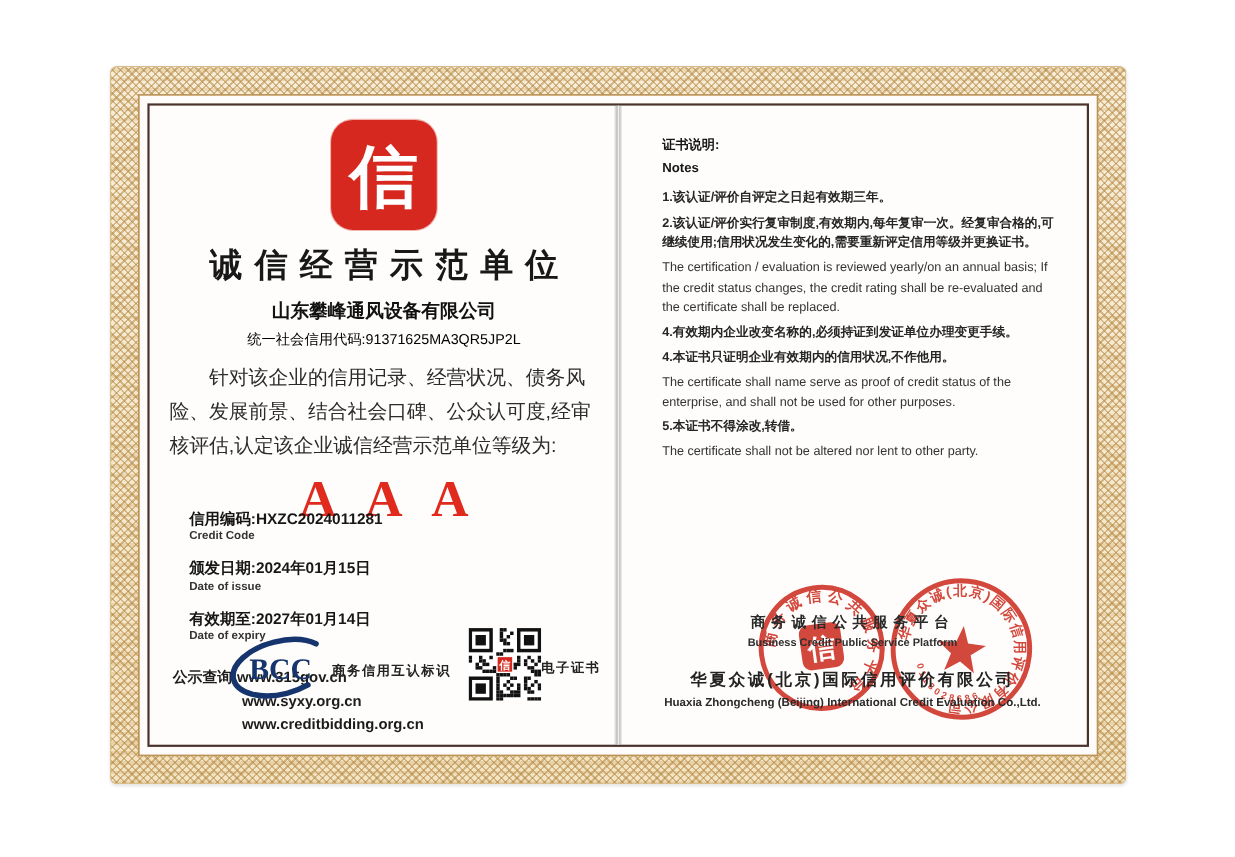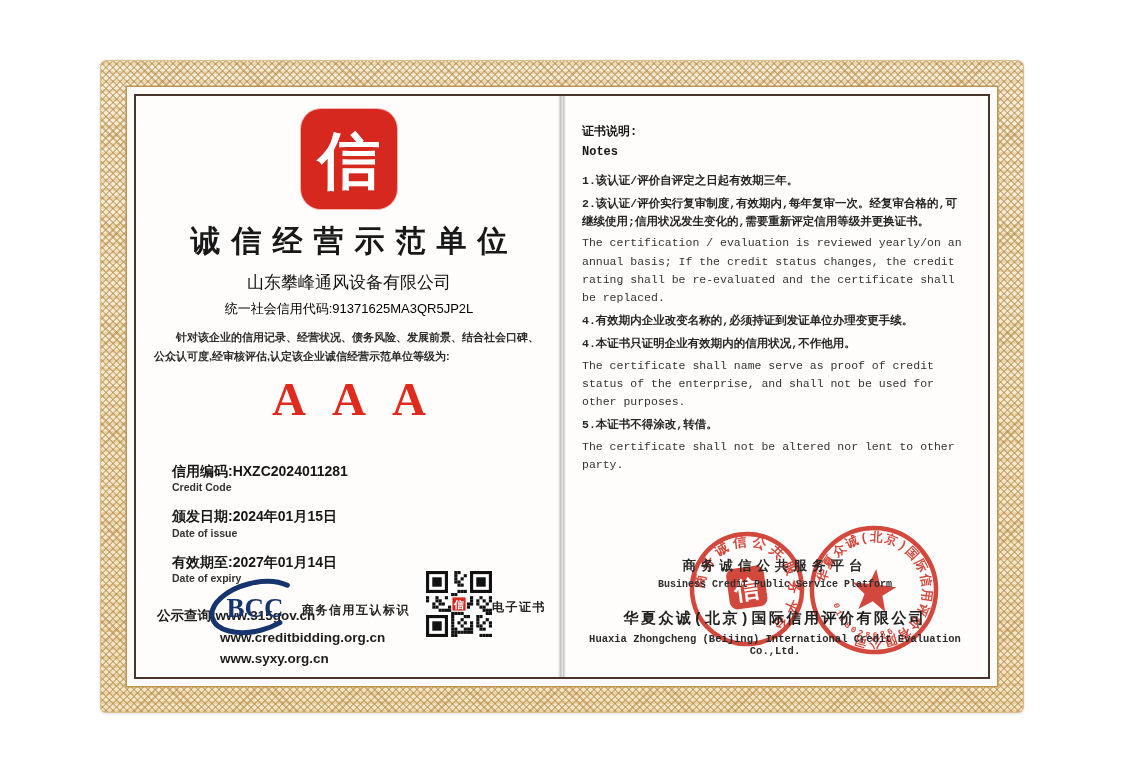--- a/index.html
+++ b/index.html
@@ -31,40 +31,40 @@
   
   .page-left { text-align:center; padding-top:11px; }
   .seal { width:96px; height:100px; margin:2px auto 0; background:#d7281f; border-radius:20px;
           display:flex; align-items:center; justify-content:center;
           box-shadow:0 0 0 1px rgba(215,40,31,.35); }
   .seal-glyph { color:#fff; font-size:62px; font-weight:bold; line-height:1;
                 font-family:"DejaVu Sans", sans-serif; transform:translateY(2px); }
   .title-zh { margin-top:12px; font-size:30px; font-weight:bold; letter-spacing:11px;
               text-indent:11px; color:#181818; }
   .title-en { margin-top:4px; font-size:14.5px; font-weight:bold; letter-spacing:2.6px; color:#222; }
-  .company  { margin-top:9px; font-size:17px; font-weight:normal; color:#111; }
+  .company  { margin-top:9px; font-size:17px; font-weight:bold; color:#111; }
   .uscc     { margin-top:6px; font-size:13px; color:#000000; }
-  .body-par { text-align:left; margin:10px 16px 0 18px; font-size:11px; line-height:1.72;
-              font-weight:700; color:#2b2b2b; text-indent:2em; }
+  .body-par { text-align:left; margin:10px 16px 0 18px; font-size:18px; line-height:1.72;
+              font-weight:400; color:#2b2b2b; text-indent:2em; }
   .rating   { margin-top:6px; font-family:"Liberation Serif", serif; font-weight:bold;
               font-size:47px; letter-spacing:26px; text-indent:26px; color:#e02a1e; }
   .fields   { position:absolute; left:36px; top:366px; text-align:left; }
   .field    { margin-bottom:13px; }
   .field-label { font-size:14px; font-weight:bold; color:#161616; line-height:1.3; }
   .field-sub   { font-size:10.5px; font-weight:600; color:#333; line-height:1.35; }
   .query    { position:absolute; left:21px; bottom:7px; text-align:left;
               font-size:13.5px; font-weight:bold; color:#1c1c1c; line-height:1.6; }
   .query .indent { padding-left:63px; }
   .logos    { position:absolute; right:16px; bottom:40px; display:flex; align-items:flex-end; gap:16px; }
   .logo-cell { display:flex; flex-direction:row; align-items:center; }
   .logo-caption { margin-top:6px; font-size:12px; font-weight:bold; letter-spacing:1.5px; color:#222; }
   .qr-box { width:66px; height:66px; }
 
   
-  .page-right { padding:27px 26px 0 20px; text-align:left;font-family:Liberation Mono, monospace; }
+  .page-right { padding:27px 26px 0 40px; text-align:left; }
   .notes-title { font-size:12px; font-weight:bold; color:#161616; margin-bottom:5px; }
   .notes-en-title { font-size:12px; font-weight:bold; color:#161616; margin-bottom:13px; }
   .note-zh { font-size:11.5px; font-weight:bold; color:#252525; line-height:1.55; margin:5px 0 4px; }
   .note-en { font-size:11.5px; color:#333; line-height:1.58; margin-bottom:5px; }
 
   .overlay-text { position:absolute; left:0; right:0; text-align:center; z-index:4; }
   .ov-platform-zh { top:461px; font-size:13.5px; font-weight:bold; letter-spacing:5px; color:#2a2a2a; }
   .ov-platform-en { top:483px; font-size:10px; font-weight:bold; color:#2f2f2f; }
   .ov-issuer-zh   { top:513px; font-size:15px; font-weight:bold; letter-spacing:2.5px; color:#222; }
   .ov-issuer-en   { top:537px; font-size:10.5px; font-weight:bold; color:#2a2a2a; }
@@ -103,22 +103,22 @@
                 <div class="field-sub">Date of issue</div>
               </div>
               <div class="field">
                 <div class="field-label">有效期至:2027年01月14日</div>
                 <div class="field-sub">Date of expiry</div>
               </div>
             </div>
 
             <div class="query">
               <div>公示查询:www.315gov.cn</div>
+              <div class="indent">www.syxy.org.cn</div>
               <div class="indent">www.creditbidding.org.cn</div>
-              <div class="indent">www.syxy.org.cn</div>
             </div>
 
             <div class="logos">
               <div class="logo-cell">
                 <svg width="94" height="60" viewBox="0 0 94 60">
                   <g transform="rotate(-14 47 30)">
                     <ellipse cx="47" cy="30" rx="44" ry="24" fill="none" stroke="#16356e" stroke-width="5" stroke-linecap="round" stroke-dasharray="168 48" stroke-dashoffset="-34"></ellipse>
                   </g>
                   <text x="47" y="40" text-anchor="middle" font-size="27" font-weight="bold" fill="#16356e" font-family="Liberation Serif, serif">BCC</text>
                 </svg>

